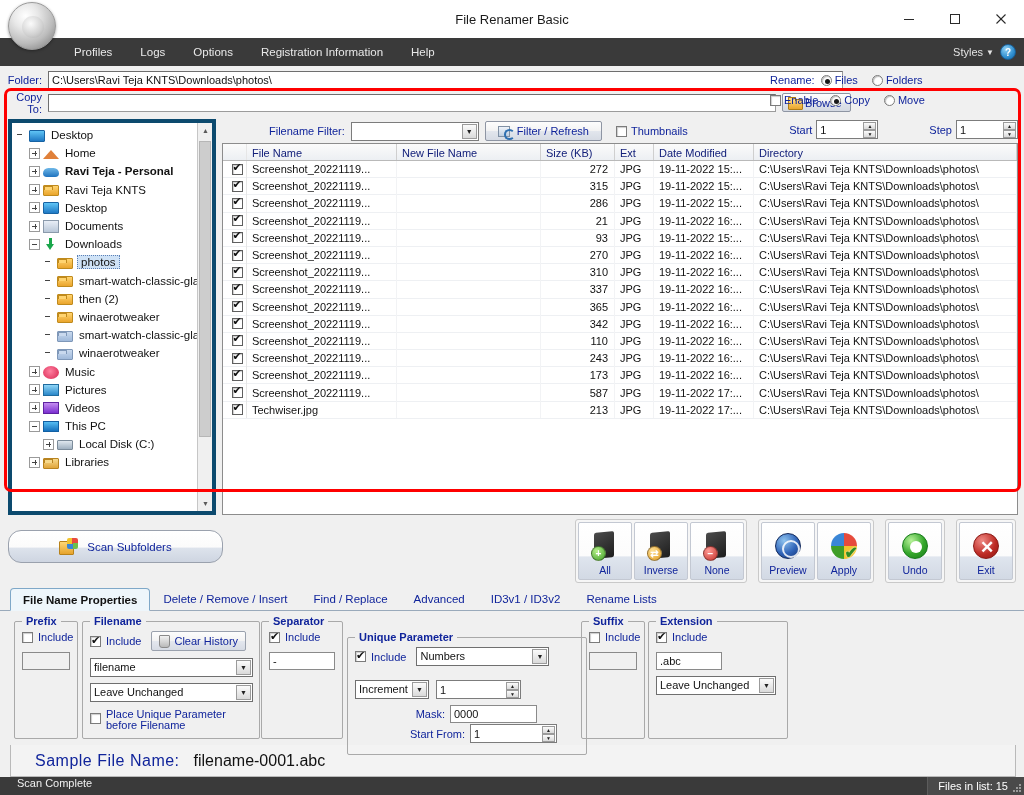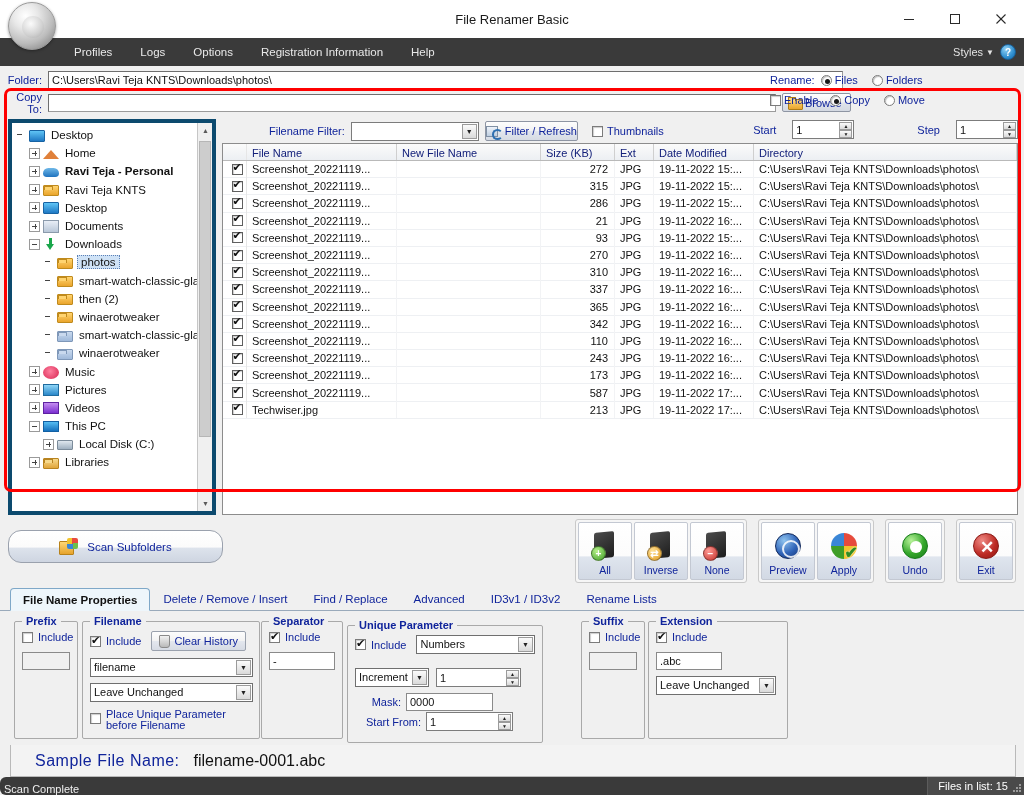--- a/index.html
+++ b/index.html
@@ -178,29 +178,29 @@
     height:19px; background:#fff; border:1px solid #7c7c7c;
     display:flex; align-items:center; position:relative; font-size:11px; color:#111; padding-left:3px;
   }
   .combo .arrow {
     position:absolute; right:1px; top:1px; width:15px; height:15px;
     background:linear-gradient(#fbfbfb,#dadada); border:1px solid #9b9b9b;
     display:flex; align-items:center; justify-content:center; font-size:7px; color:#222;
   }
   #filter-combo { width:128px; }
   .btn3d {
-    display:flex; align-items:center; gap:5px; height:20px; padding:0 0;
+    display:flex; align-items:center; gap:5px; height:20px; padding:0 12px;
     background:linear-gradient(#fdfdfd 0%, #f3f3f3 48%, #e2e6ed 52%, #d6dbe4 100%);
     border:1px solid #8e95a3; border-radius:2px; color:#10249b; font-size:11px; white-space:nowrap;
   }
   .refresh-glyph { width:14px; height:12px; position:relative; }
   .refresh-glyph::before{ content:""; position:absolute; left:0; top:1px; width:10px; height:9px; background:linear-gradient(#eef3fa,#bfcee0); border:1px solid #8090a4;}
   .refresh-glyph::after{ content:""; position:absolute; left:6px; top:4px; width:7px; height:7px; border:2px solid #2e6fb0; border-radius:50%; border-right-color:transparent;}
   .thumbs-wrap { display:flex; align-items:center; gap:4px; color:#10249b; font-size:11px; margin-left:8px;}
-  .startstep { position:absolute; right:0; top:1px; display:flex; align-items:center; gap:16px; color:#10249b; font-size:11px; }
+  .startstep { position:absolute; right:0; top:1px; display:flex; align-items:center; gap:4px; color:#10249b; font-size:11px; }
   .spin {
     height:19px; background:#fff; border:1px solid #7c7c7c; display:flex; align-items:center;
     font-size:11px; color:#111; padding-left:3px; position:relative; width:62px;
   }
   .spin .spn { position:absolute; right:1px; top:1px; width:13px; height:15px; display:flex; flex-direction:column; }
   .spin .spn i {
     flex:1; background:linear-gradient(#fbfbfb,#dadada); border:1px solid #9b9b9b;
     font-size:5px; line-height:6px; text-align:center; color:#222; font-style:normal;
   }
 
@@ -311,22 +311,22 @@
   .trash-glyph { width:11px; height:13px; background:linear-gradient(#f2f2f2,#b9b9b9); border:1px solid #8a8a8a; border-radius:1px 1px 3px 3px; }
   .smalllbl { color:#10249b; font-size:11px; }
 
   
   .samplebar { flex:0 0 32px; margin:0 8px 0 10px; border:1px solid #b9b9b9; border-top:none; background:#f3f3f3;
     display:flex; align-items:center; padding-left:24px; gap:14px; }
   .sample-lbl { font-size:16px; color:#10249b; letter-spacing:.5px; }
   .sample-val { font-size:16px; color:#111; }
 
   .statusbar {
-    flex:0 0 18px; background:#3a3a3a; display:flex; align-items:flex-end;
-    color:#f0f0f0; font-size:11px; padding-left:4px; position:relative;border-radius:6px;
+    flex:0 0 18px; background:#3a3a3a; display:flex; align-items:flex-start;
+    color:#f0f0f0; font-size:11px; padding-left:17px; position:relative;
   }
   .status-right {
     position:absolute; right:0; top:0; height:18px; display:flex; align-items:center;
     background:#4a4a4a; padding:0 16px 0 10px; color:#fff; font-size:11px;
     border-left:1px solid #5c5c5c;
   }
   .grip { position:absolute; right:2px; bottom:2px; width:10px; height:10px;
     background:
       radial-gradient(circle 1px at 2px 8px, #9a9a9a 99%, transparent),
       radial-gradient(circle 1px at 5px 8px, #9a9a9a 99%, transparent),
@@ -879,21 +879,21 @@
       <div class="gtitle">Separator</div>
       <div class="inner">
         <div class="ckrow">
           <span class="chk on"></span>
           <span>Include</span>
         </div>
         <div class="txtbox" style="width:66px; margin-top:9px;">-</div>
       </div>
     </div>
 
-    <div class="gbox" style="left:347px; top:14px; width:196px; height:118px;">
+    <div class="gbox" style="left:347px; top:26px; width:240px; height:118px;">
       <div class="gtitle">Unique Parameter</div>
       <div class="inner">
         <div style="display:flex; align-items:center; gap:10px;">
           <div class="ckrow">
             <span class="chk on"></span>
             <span>Include</span>
           </div>
           <div class="cbox" style="width:133px;">Numbers
             <span class="arrow">▼</span>
           </div>

